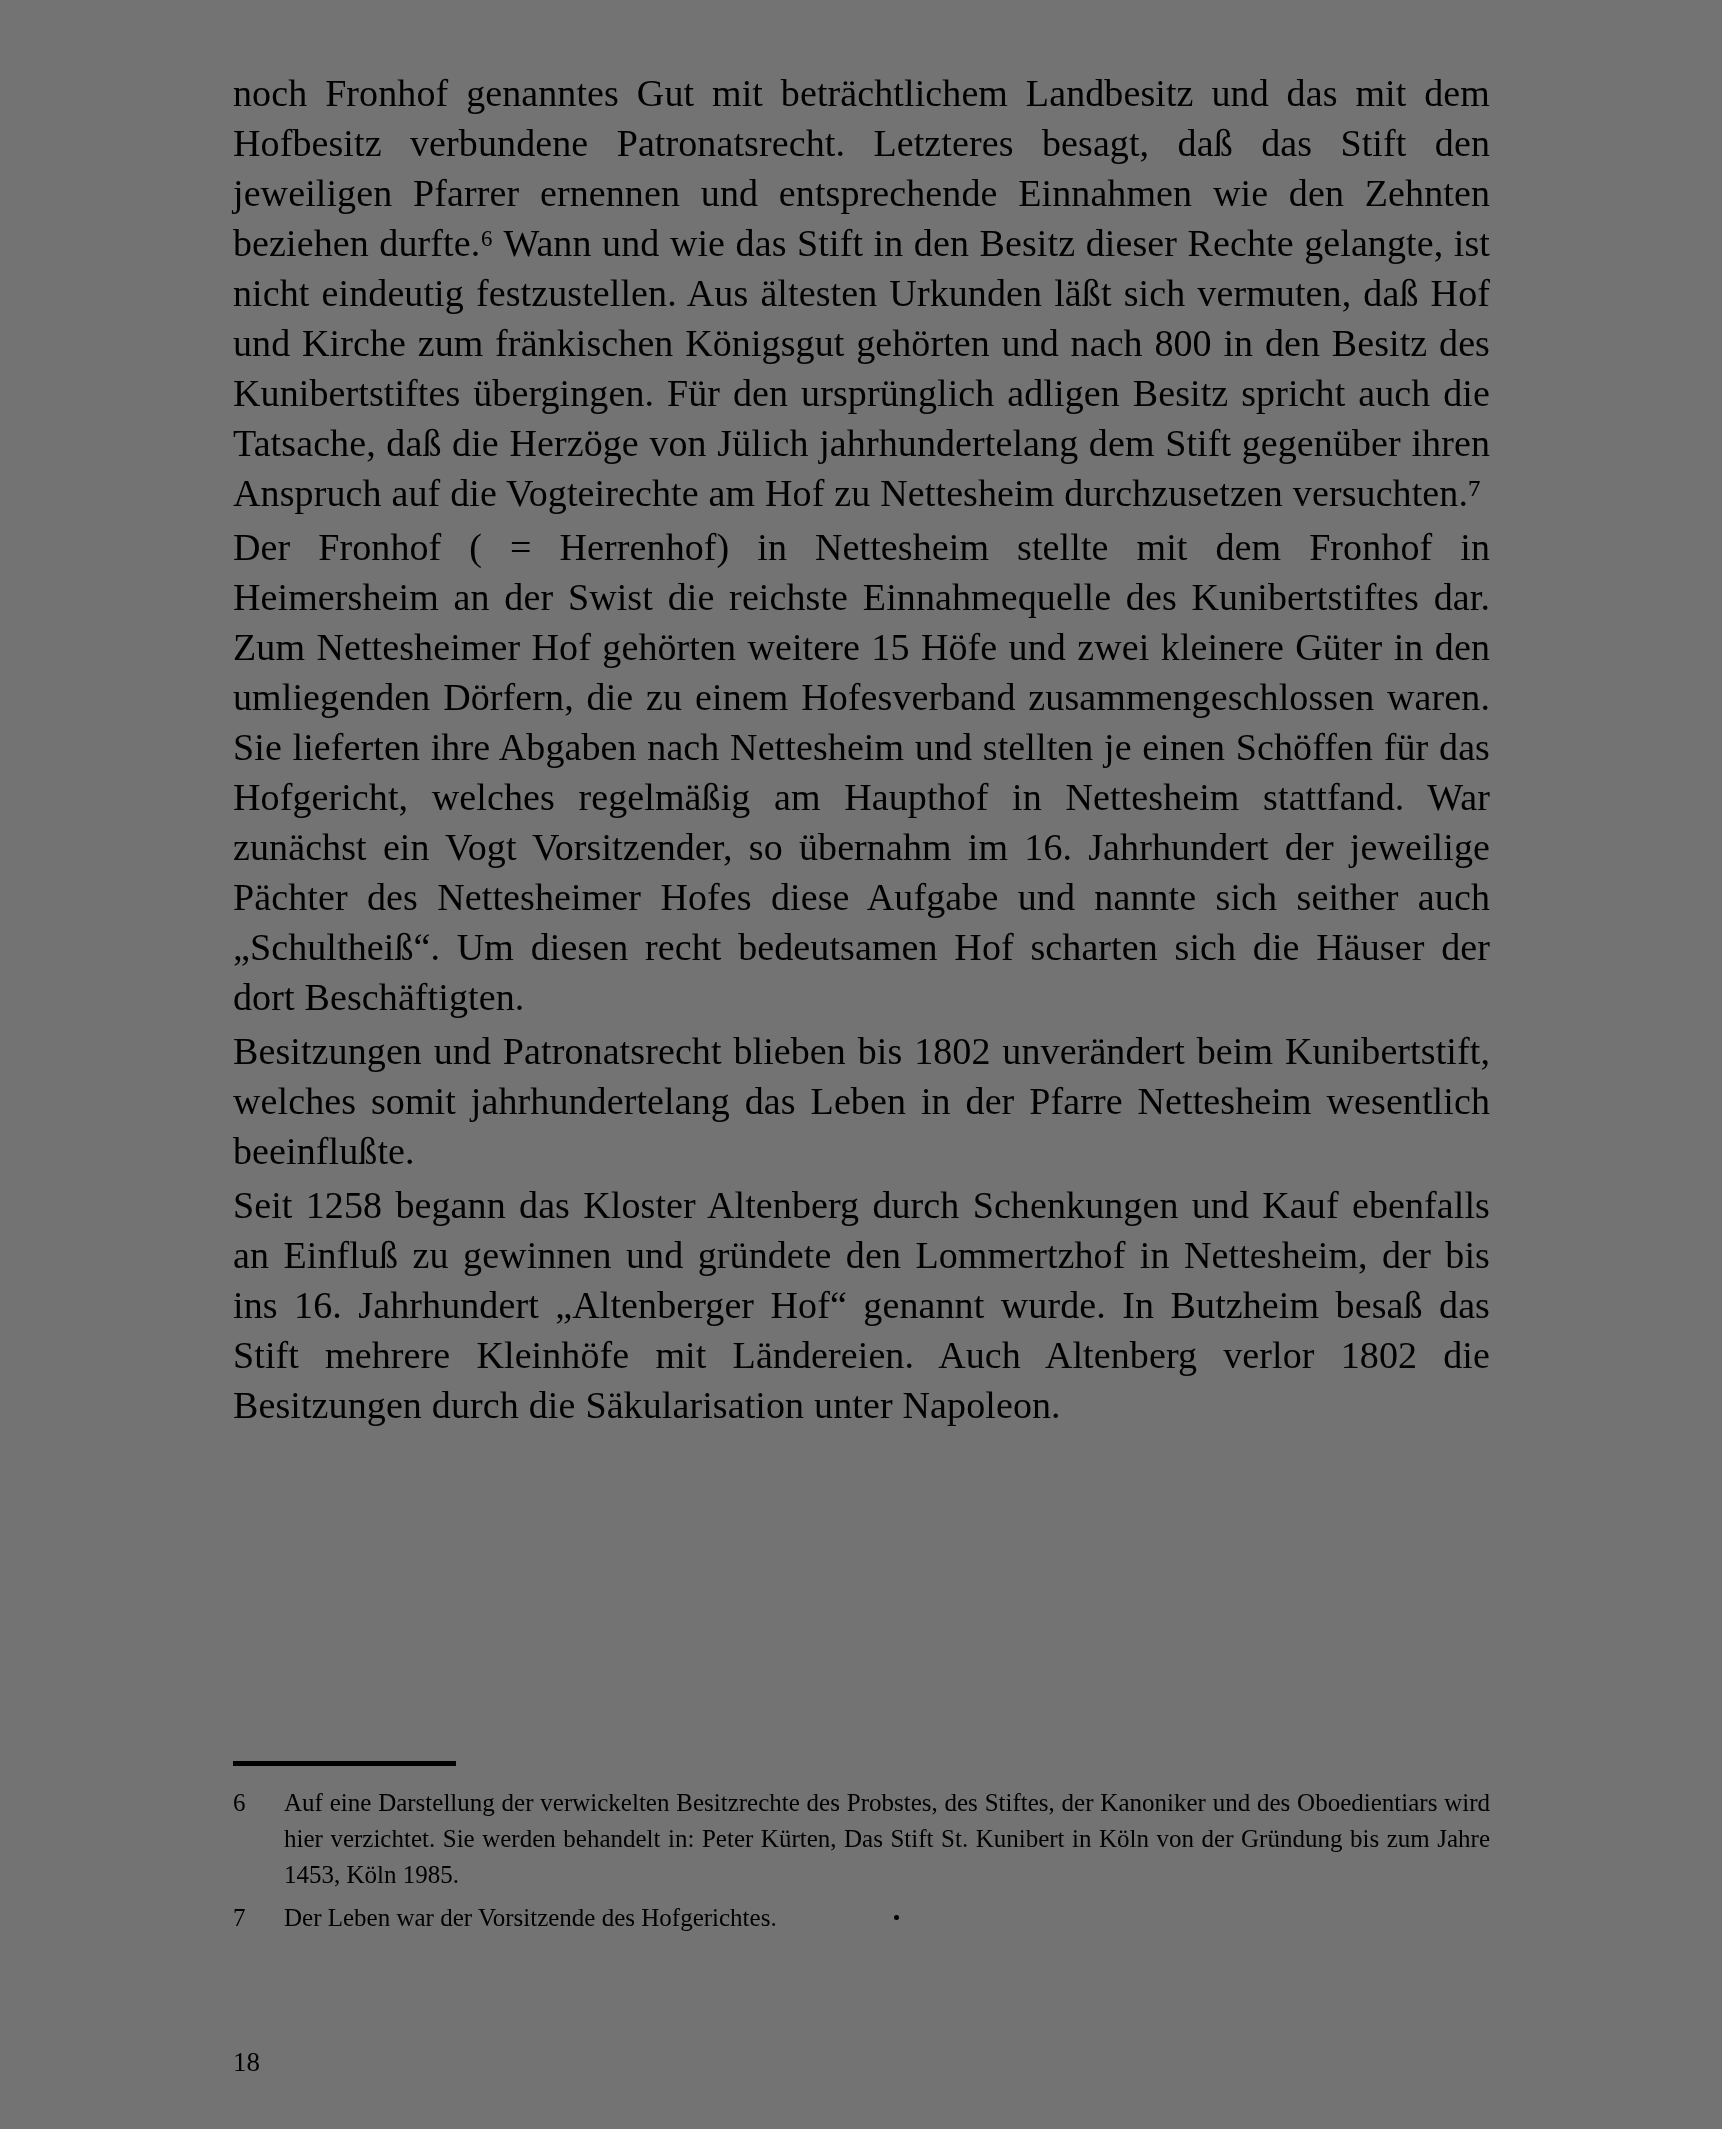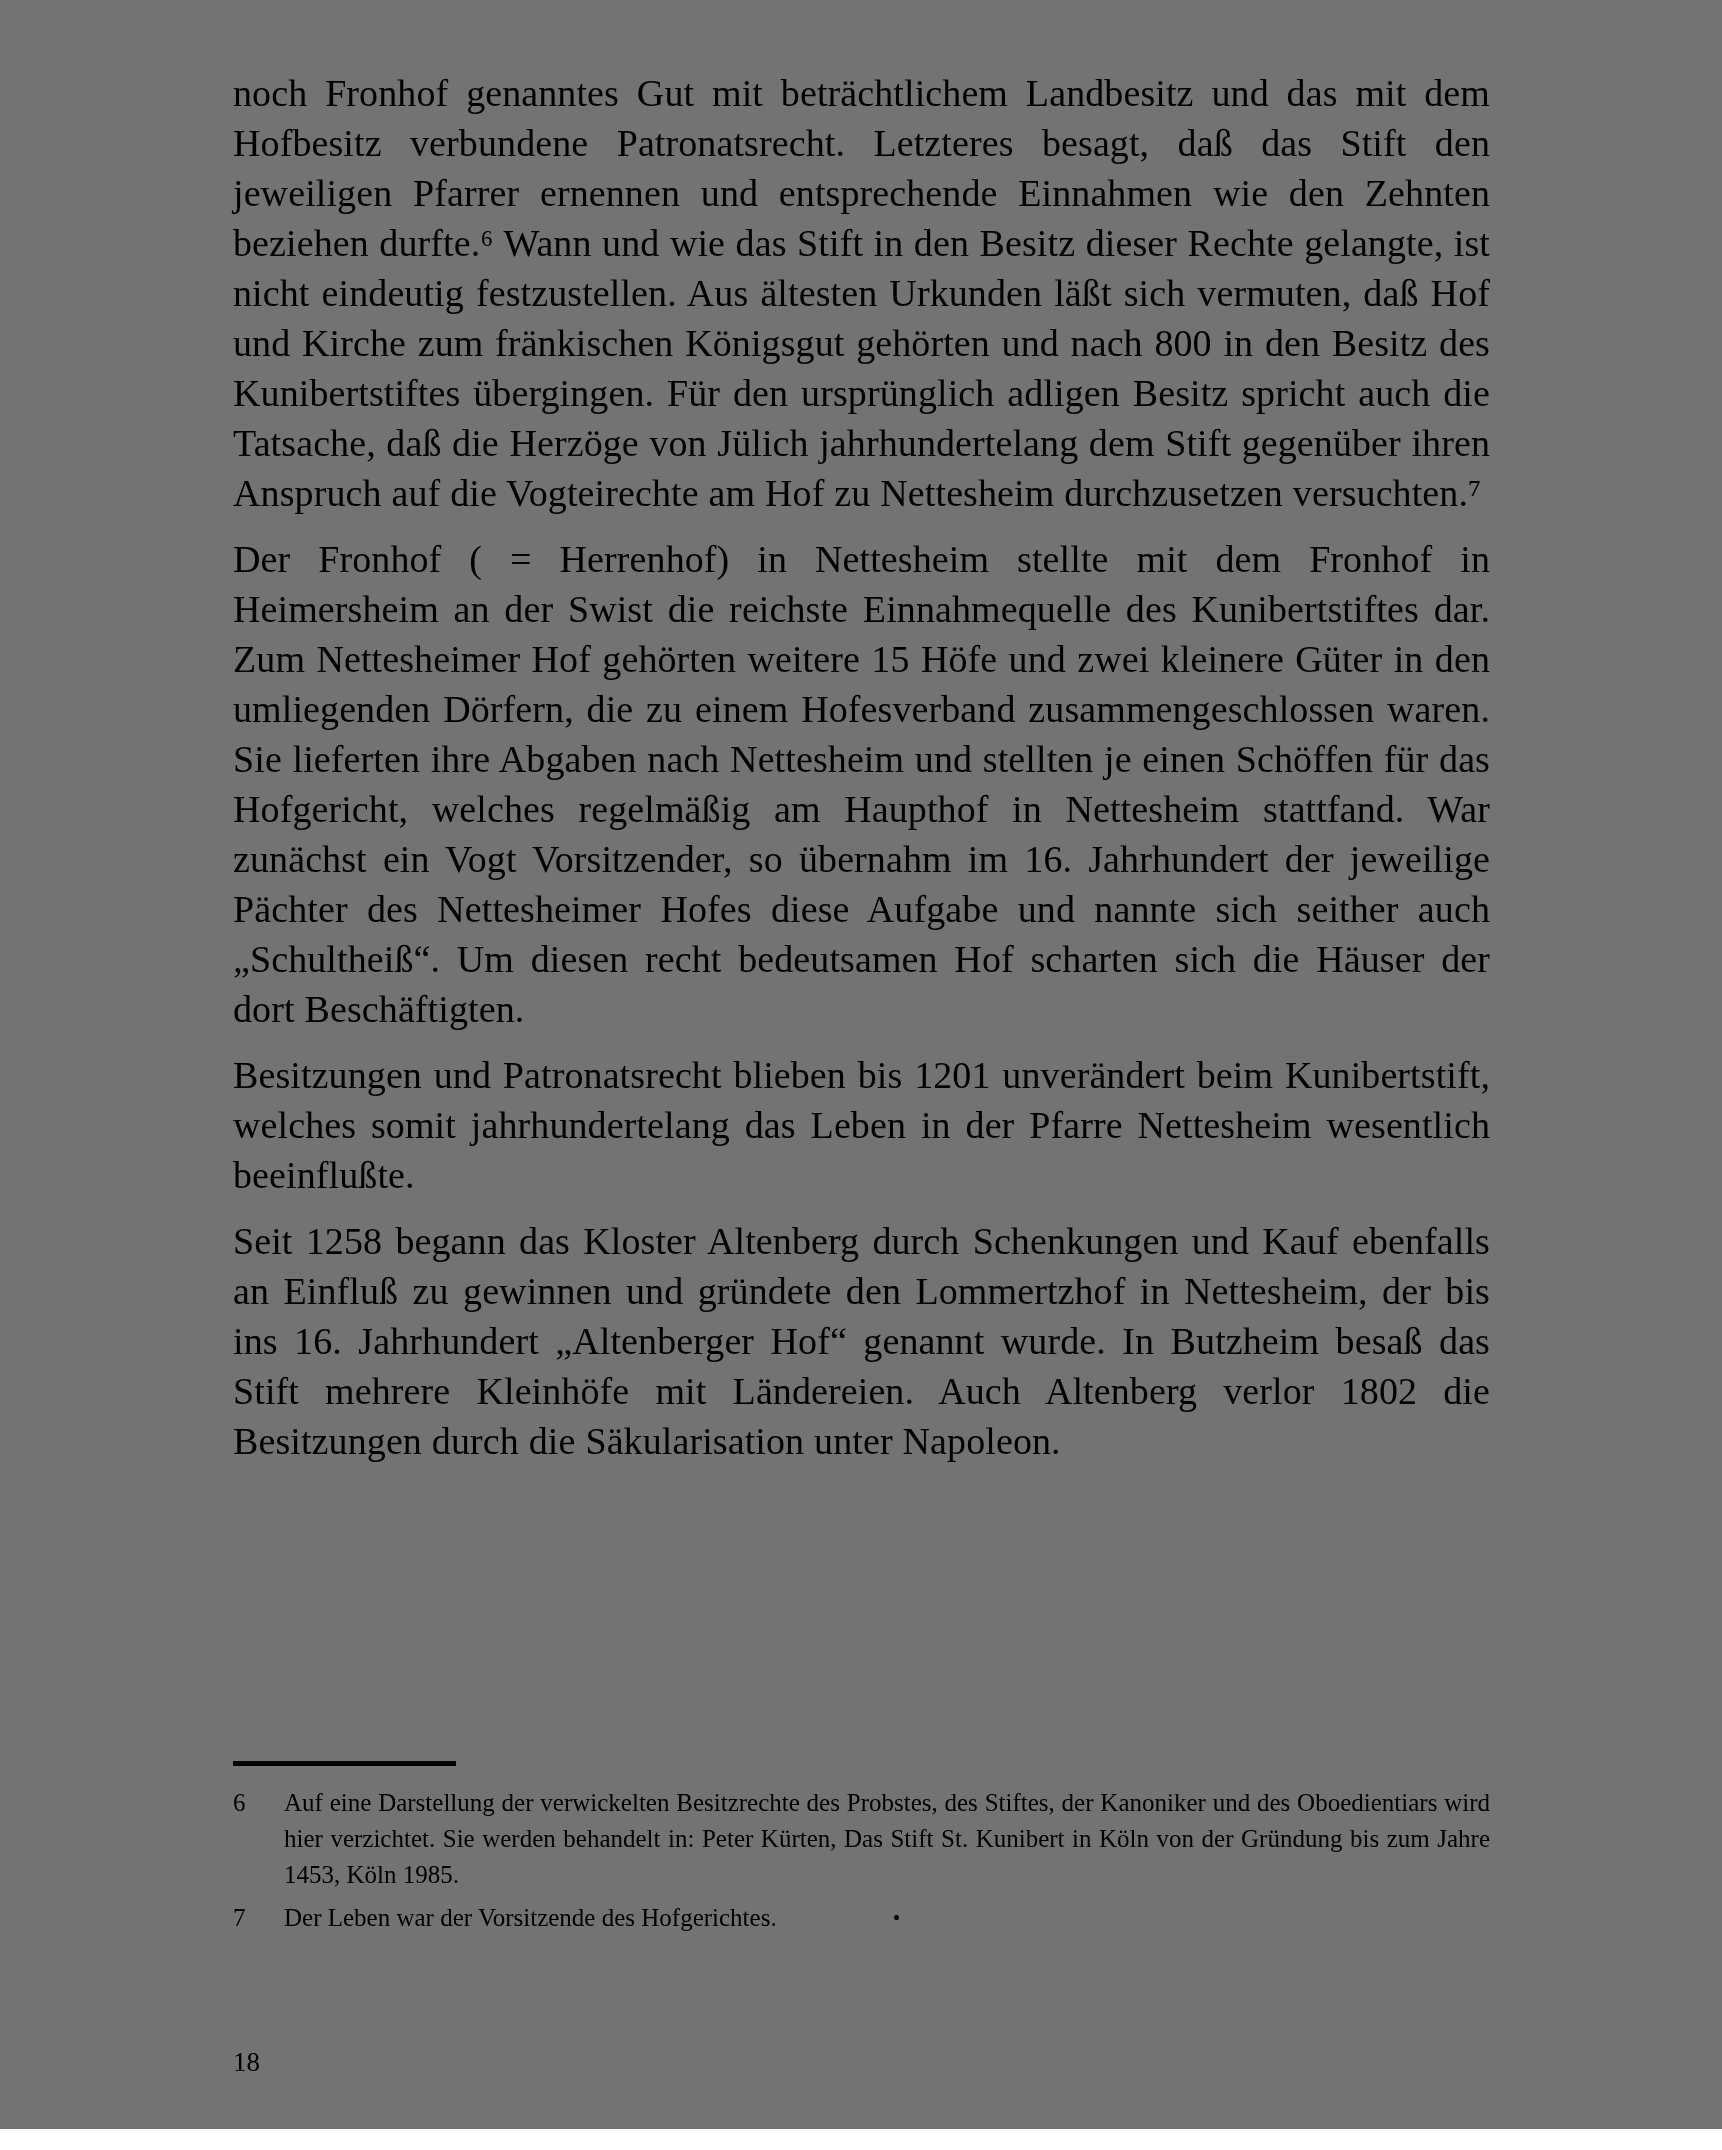--- a/index.html
+++ b/index.html
@@ -32,21 +32,21 @@
     text-align: justify;
     text-align-last: left;
     font-size: 38px;
     line-height: 50px;
     letter-spacing: 0.1px;
     word-spacing: 0.3px;
     hyphens: manual;
     -webkit-hyphens: manual;
   }
   .para + .para {
-    margin-top: 16px;
+    margin-top: 4px;
   }
   
   .fn-rule {
     position: absolute;
     left: 233px;
     top: 1761px;
     width: 223px;
     height: 4.7px;
     background: #000000;
   }
@@ -97,21 +97,21 @@
   }
 </style>
 </head>
 <body>
 
 <div class="page">
 
   <div class="textblock">
     <p class="para">noch Fronhof genanntes Gut mit beträchtlichem Landbesitz und das mit dem Hofbesitz verbundene Patronatsrecht. Letzteres besagt, daß das Stift den jeweiligen Pfarrer ernennen und entsprechende Einnahmen wie den Zehnten beziehen durfte.⁶ Wann und wie das Stift in den Besitz dieser Rechte gelangte, ist nicht eindeutig festzustellen. Aus ältesten Urkunden läßt sich vermuten, daß Hof und Kirche zum fränkischen Königsgut gehörten und nach 800 in den Besitz des Kunibertstiftes übergingen. Für den ursprünglich adligen Besitz spricht auch die Tatsache, daß die Herzöge von Jülich jahrhundertelang dem Stift gegenüber ihren Anspruch auf die Vogteirechte am Hof zu Nettesheim durchzusetzen versuchten.⁷</p>
     <p class="para">Der Fronhof ( = Herrenhof) in Nettesheim stellte mit dem Fronhof in Heimersheim an der Swist die reichste Einnahmequelle des Kunibertstiftes dar. Zum Nettesheimer Hof gehörten weitere 15 Höfe und zwei kleinere Güter in den umliegenden Dörfern, die zu einem Hofesverband zusammengeschlossen waren. Sie lieferten ihre Abgaben nach Nettesheim und stellten je einen Schöffen für das Hofgericht, welches regelmäßig am Haupthof in Nettesheim stattfand. War zunächst ein Vogt Vorsitzender, so übernahm im 16. Jahrhundert der jeweilige Pächter des Nettesheimer Hofes diese Aufgabe und nannte sich seither auch „Schultheiß“. Um diesen recht bedeutsamen Hof scharten sich die Häuser der dort Beschäftigten.</p>
-    <p class="para">Besitzungen und Patronatsrecht blieben bis 1201 unverändert beim Kunibertstift, welches somit jahrhundertelang das Leben in der Pfarre Nettesheim wesentlich beeinflußte.</p>
+    <p class="para">Besitzungen und Patronatsrecht blieben bis 1802 unverändert beim Kunibertstift, welches somit jahrhundertelang das Leben in der Pfarre Nettesheim wesentlich beeinflußte.</p>
     <p class="para">Seit 1258 begann das Kloster Altenberg durch Schenkungen und Kauf ebenfalls an Einfluß zu gewinnen und gründete den Lommertzhof in Nettesheim, der bis ins 16. Jahrhundert „Altenberger Hof“ genannt wurde. In Butzheim besaß das Stift mehrere Kleinhöfe mit Ländereien. Auch Altenberg verlor 1802 die Besitzungen durch die Säkularisation unter Napoleon.</p>
   </div>
 
   <div class="fn-rule"></div>
 
   <div class="footnotes">
     <p class="fn">
       <span class="fn-num">6</span>
       <span>Auf eine Darstellung der verwickelten Besitzrechte des Probstes, des Stiftes, der Kanoniker und des Oboedientiars wird hier verzichtet. Sie werden behandelt in: Peter Kürten, Das Stift St. Kunibert in Köln von der Gründung bis zum Jahre 1453, Köln 1985.</span>
     </p>

